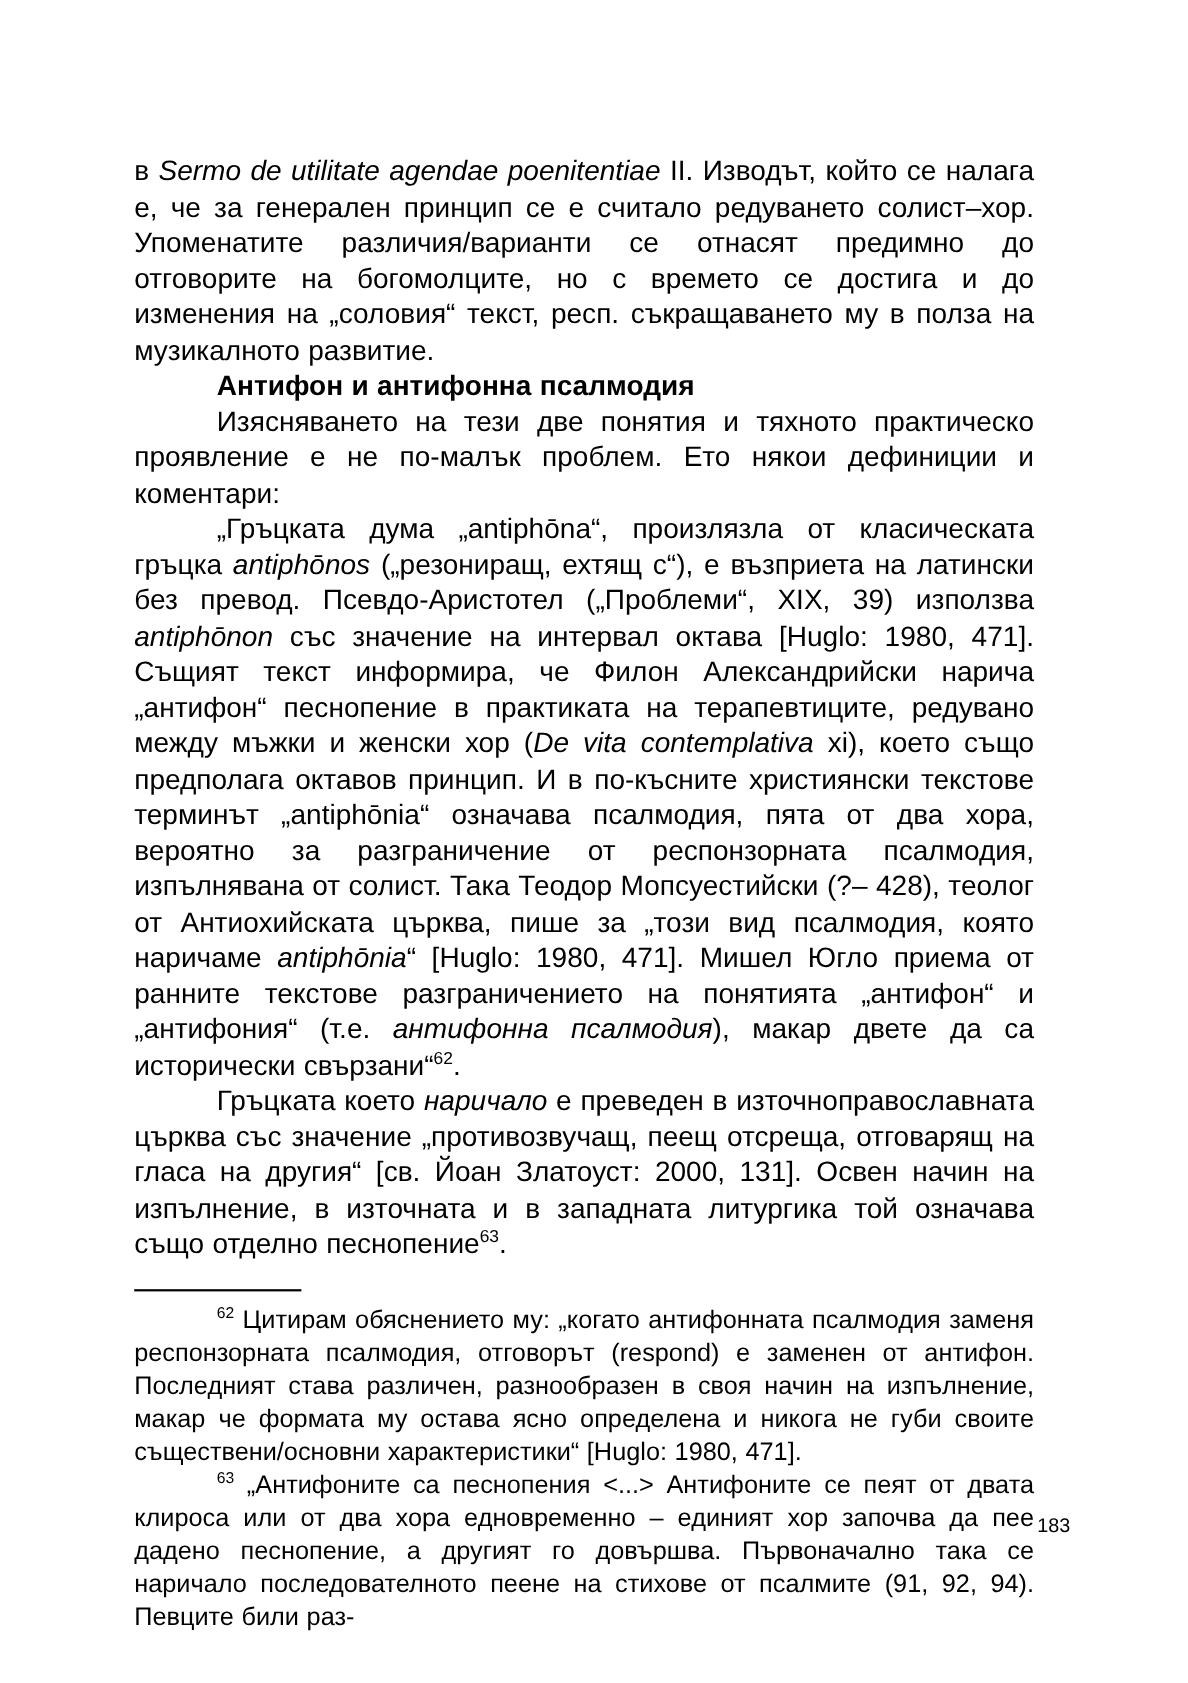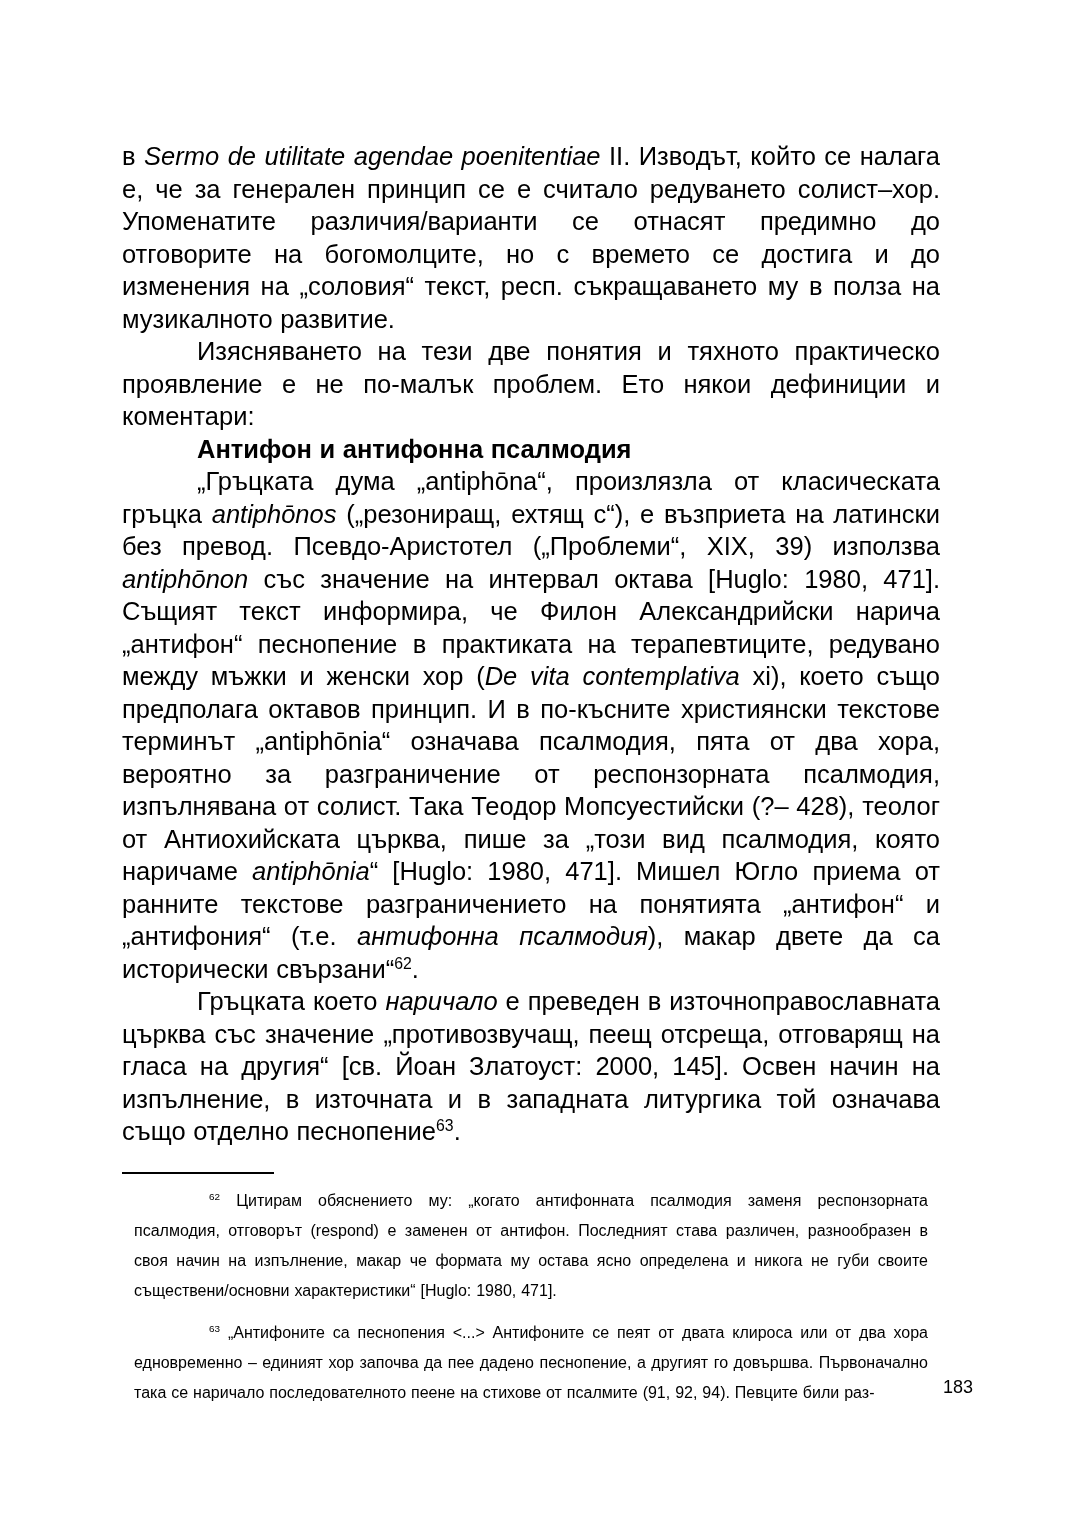--- a/index.html
+++ b/index.html
@@ -47,50 +47,50 @@
     line-height: 0;
     vertical-align: super;
   }
   .fnsep {
     width: 152px;
     height: 0;
     border-top: 2px solid #000000;
     margin: 24px 0 10px 0;
   }
   .footnote {
-    font-size: 16px;
+    font-size: 23px;
     line-height: 30px;
     text-align: justify;
     text-indent: 75px;
-    margin: 12px;
+    margin: 0;
     word-spacing: 0.5px;
   }
   .pagenum {
     position: absolute;
     right: 140px;
     top: 1372px;
     font-size: 18px;
     line-height: 30px;
   }
 </style>
 </head>
 <body>
 
 <div class="page">
   <div class="textblock">
 
     <p class="para noindent"><span>в </span><span class="it">Sermo de utilitate agendae poenitentiae</span><span> II. Изводът, който се налага е, че за генерален принцип се е считало редуването солист–хор. Упоменатите различия/варианти се отнасят предимно до отговорите на богомолците, но с времето се достига и до изменения на „соловия“ текст, респ. съкращаването му в полза на музикалното развитие.</span></p>
 
+    <p class="para heading">Антифон и антифонна псалмодия</p>
+
     <p class="para"><span>Изясняването на тези две понятия и тяхното практическо проявление е не по-малък проблем. Ето някои дефиниции и коментари:</span></p>
-
-    <p class="para heading">Антифон и антифонна псалмодия</p>
 
     <p class="para"><span>„Гръцката дума „antiphōna“, произлязла от класическата гръцка </span><span class="it">antiphōnos</span><span> („резониращ, ехтящ с“), е възприета на латински без превод. Псевдо-Аристотел („Проблеми“, XIX, 39) използва </span><span class="it">antiphōnon</span><span> със значение на интервал октава [Huglo: 1980, 471]. Същият текст информира, че Филон Александрийски нарича „антифон“ песнопение в практиката на терапевтиците, редувано между мъжки и женски хор (</span><span class="it">De vita contemplativa</span><span> xi), което също предполага октавов принцип. И в по-късните християнски текстове терминът „antiphōnia“ означава псалмодия, пята от два хора, вероятно за разграничение от респонзорната псалмодия, изпълнявана от солист. Така Теодор Мопсуестийски (?– 428), теолог от Антиохийската църква, пише за „този вид псалмодия, която наричаме </span><span class="it">antiphōnia</span><span>“ [Huglo: 1980, 471]. Мишел Югло приема от ранните текстове разграничението на понятията „антифон“ и „антифония“ (т.е. </span><span class="it">антифонна псалмодия</span><span>), макар двете да са исторически свързани“</span><sup>62</sup><span>.</span></p>
 
-    <p class="para"><span>Гръцката което </span><span class="it">наричало</span><span> е преведен в източноправославната църква със значение „противозвучащ, пеещ отсреща, отговарящ на гласа на другия“ [св. Йоан Златоуст: 2000, 145]. Освен начин на изпълнение, в източната и в западната литургика той означава също отделно песнопение</span><sup>63</sup><span>.</span></p>
+    <p class="para"><span>Гръцката което </span><span class="it">наричало</span><span> е преведен в източноправославната църква със значение „противозвучащ, пеещ отсреща, отговарящ на гласа на другия“ [св. Йоан Златоуст: 2000, 131]. Освен начин на изпълнение, в източната и в западната литургика той означава също отделно песнопение</span><sup>63</sup><span>.</span></p>
 
     <div class="fnsep"></div>
 
     <p class="footnote"><sup>62</sup><span> Цитирам обяснението му: „когато антифонната псалмодия заменя респонзорната псалмодия, отговорът (respond) е заменен от антифон. Последният става различен, разнообразен в своя начин на изпълнение, макар че формата му остава ясно определена и никога не губи своите съществени/основни характеристики“ [Huglo: 1980, 471].</span></p>
 
     <p class="footnote"><sup>63</sup><span> „Антифоните са песнопения &lt;...&gt; Антифоните се пеят от двата клироса или от два хора едновременно – единият хор започва да пее дадено песнопение, а другият го довършва. Първоначално така се наричало последователното пеене на стихове от псалмите (91, 92, 94). Певците били раз-</span></p>
 
   </div>
 
   <div class="pagenum">183</div>

